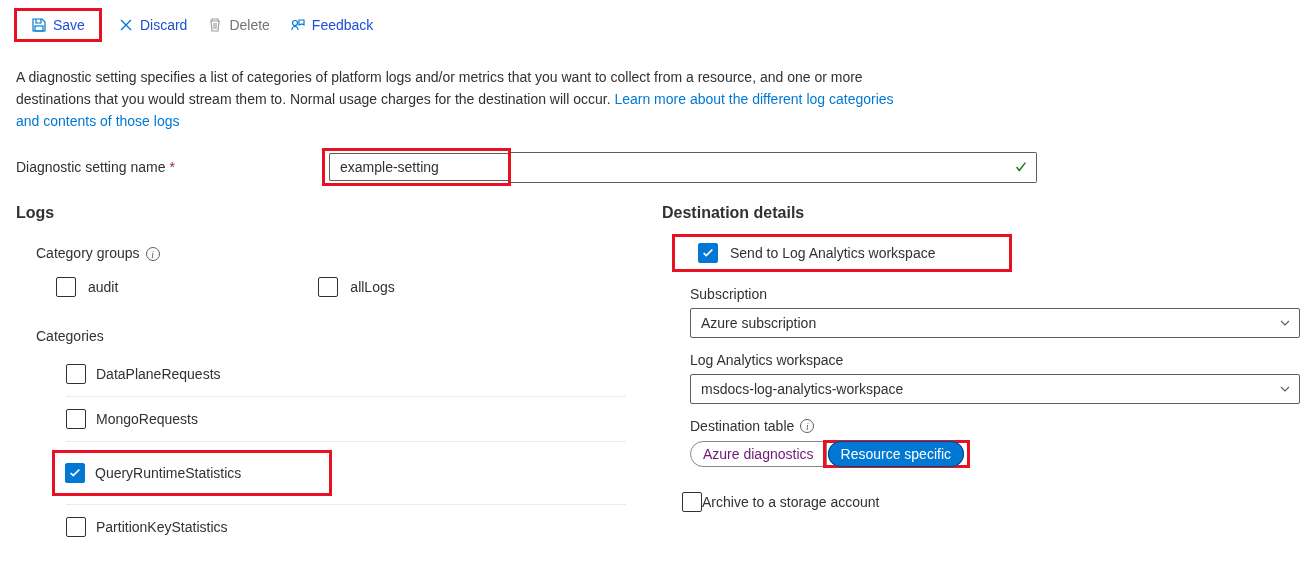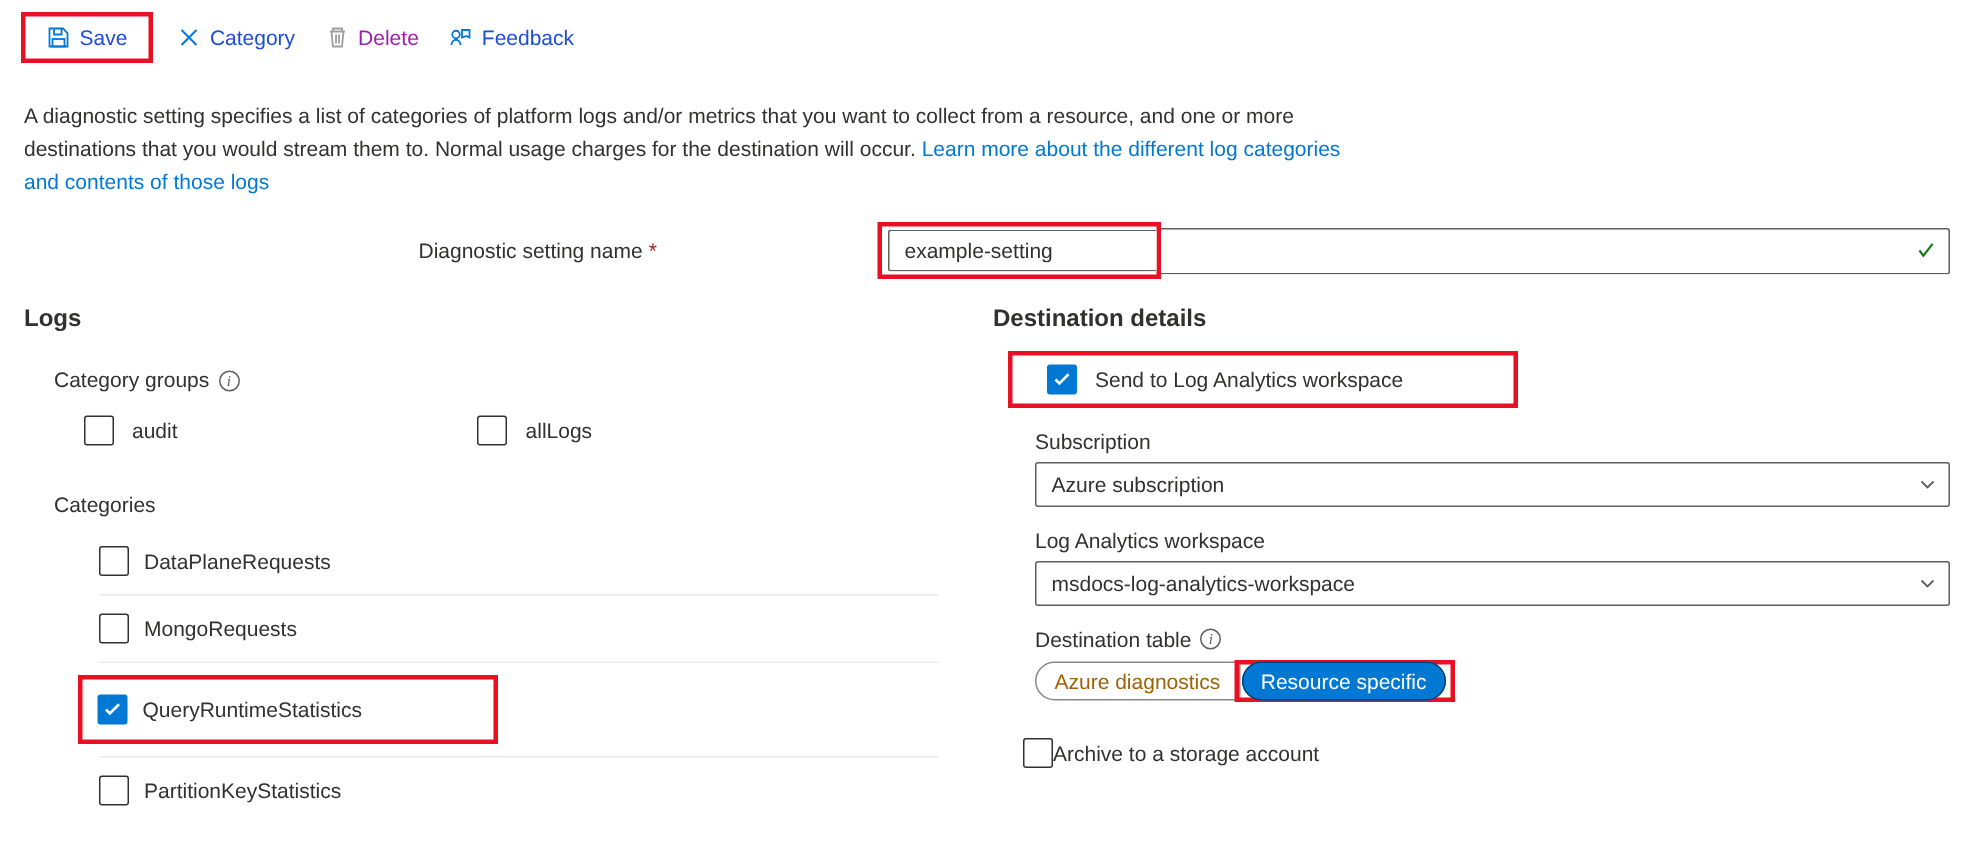--- a/index.html
+++ b/index.html
@@ -21,28 +21,28 @@
     align-items: center;
     gap: 6px;
     padding: 4px 8px;
     border: none;
     background: transparent;
     font-size: 14px;
     color: #1d4ed8;
     cursor: pointer;
     font-family: inherit;
   }
-  .toolbar-btn.disabled { color: #a21caf; cursor: default; }
+  .toolbar-btn.disabled { color: #737373; cursor: default; }
   .toolbar-btn svg { width: 16px; height: 16px; }
   .hl-red { border: 3px solid #e81123; }
   .hl-save { padding: 2px 6px; margin-right: 4px; }
   .content { padding: 0 16px 16px 16px; }
   .desc { margin: 16px 0; line-height: 22px; color: #323130; max-width: 880px; }
   .desc a { color: #0078d4; text-decoration: none; }
-  .field-row { display: flex; align-items: center; margin-bottom: 18px; justify-content: flex-end; }
+  .field-row { display: flex; align-items: center; margin-bottom: 18px; }
   .field-label { width: 310px; color: #323130; }
   .req { color: #a4262c; margin-left: 4px; }
   .text-input {
     width: 680px;
     border: 1px solid #605e5c;
     border-radius: 2px;
     padding: 5px 30px 5px 10px;
     font-family: inherit;
     font-size: 14px;
     color: #323130;
@@ -126,21 +126,21 @@
     transform: translateY(-50%);
     color: #605e5c;
   }
   .pill-group { display: flex; gap: 0; align-items: center; }
   .pill {
     border: 1px solid #8a8886;
     padding: 4px 12px;
     font-size: 14px;
     cursor: pointer;
     background: #fff;
-    color: #a16207;
+    color: #701a75;
   }
   .pill.left { border-radius: 14px 0 0 14px; }
   .pill.right { border-radius: 14px; margin-left: -1px; }
   .pill.sel {
     background: #0078d4;
     color: #fff;
     border-color: #004578;
     border-radius: 14px;
     position: relative;
     z-index: 1;
@@ -159,21 +159,21 @@
           <path d="M5 2v4h5V2"></path>
           <rect x="4" y="9" width="8" height="5"></rect>
       </svg>
       <span>Save</span>
     </button>
   </span>
   <button class="toolbar-btn">
     <svg viewBox="0 0 16 16" stroke="#0078d4" stroke-width="1.4">
       <path d="M3 3l10 10M13 3L3 13"></path>
     </svg>
-    <span>Category</span>
+    <span>Discard</span>
   </button>
   <button class="toolbar-btn disabled">
     <svg viewBox="0 0 16 16" fill="none" stroke="#a19f9d" stroke-width="1.2">
       <path d="M3 4h10M5 4V2h6v2M4 4l1 10h6l1-10M7 6v6M9 6v6"></path>
     </svg>
     <span>Delete</span>
   </button>
   <button class="toolbar-btn">
     <svg viewBox="0 0 16 16" fill="none" stroke="#0078d4" stroke-width="1.2">
       <circle cx="5" cy="6" r="2.5"></circle>

